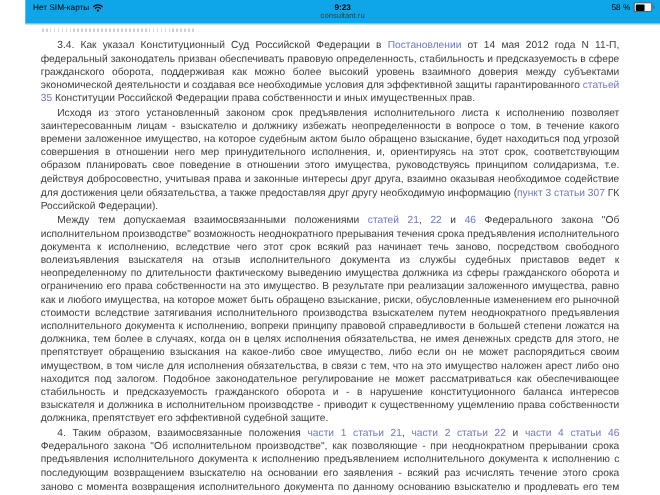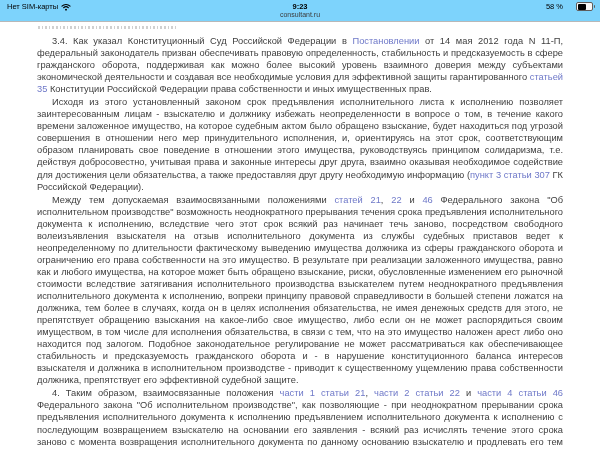--- a/index.html
+++ b/index.html
@@ -3,27 +3,27 @@
 <meta charset="utf-8">
 <style>
   html,body{margin:0;padding:0;}
   body{
     width:600px;height:450px;overflow:hidden;background:#fff;
     font-family:"Liberation Sans", sans-serif;
     -webkit-font-smoothing:antialiased;
   }
   
   .topbar{
-    position:relative;height:21px;background:#7dd3fc;
-    border-bottom:1px solid #b8b8b8;font-size:7.5px;color:#000;
+    position:relative;height:21px;background:#0ea5e9;
+    border-bottom:1px solid #b8b8b8;font-size:7.5px;color:#000;margin-left:23px;
   }
   .topbar .left{position:absolute;left:7px;top:2px;display:flex;align-items:center;gap:3px;}
   .topbar .clock{position:absolute;left:0;right:0;top:2px;text-align:center;font-weight:700;}
   .topbar .url{position:absolute;left:0;right:0;top:11px;text-align:center;font-size:7px;color:#3c3c3c;}
-  .topbar .right{position:absolute;right:7px;top:2px;display:flex;align-items:center;gap:13px;}
+  .topbar .right{position:absolute;right:7px;top:2px;display:flex;align-items:center;gap:3px;}
   .batt{position:relative;width:15px;height:7px;border:1px solid #5d5d5d;border-radius:2px;background:#f7f7f7;}
   .batt .fill{position:absolute;left:0.5px;top:0.5px;bottom:0.5px;background:#000;border-radius:1px;}
   .batt:after{content:"";position:absolute;right:-3px;top:1.5px;width:1.5px;height:3px;background:#5d5d5d;border-radius:0 1px 1px 0;}
   
   .doc{
     padding:4px 37px 0 37px;
     color:#3e3e3e;
     font-size:9.3px;line-height:12.05px;
     text-align:justify;
   }

